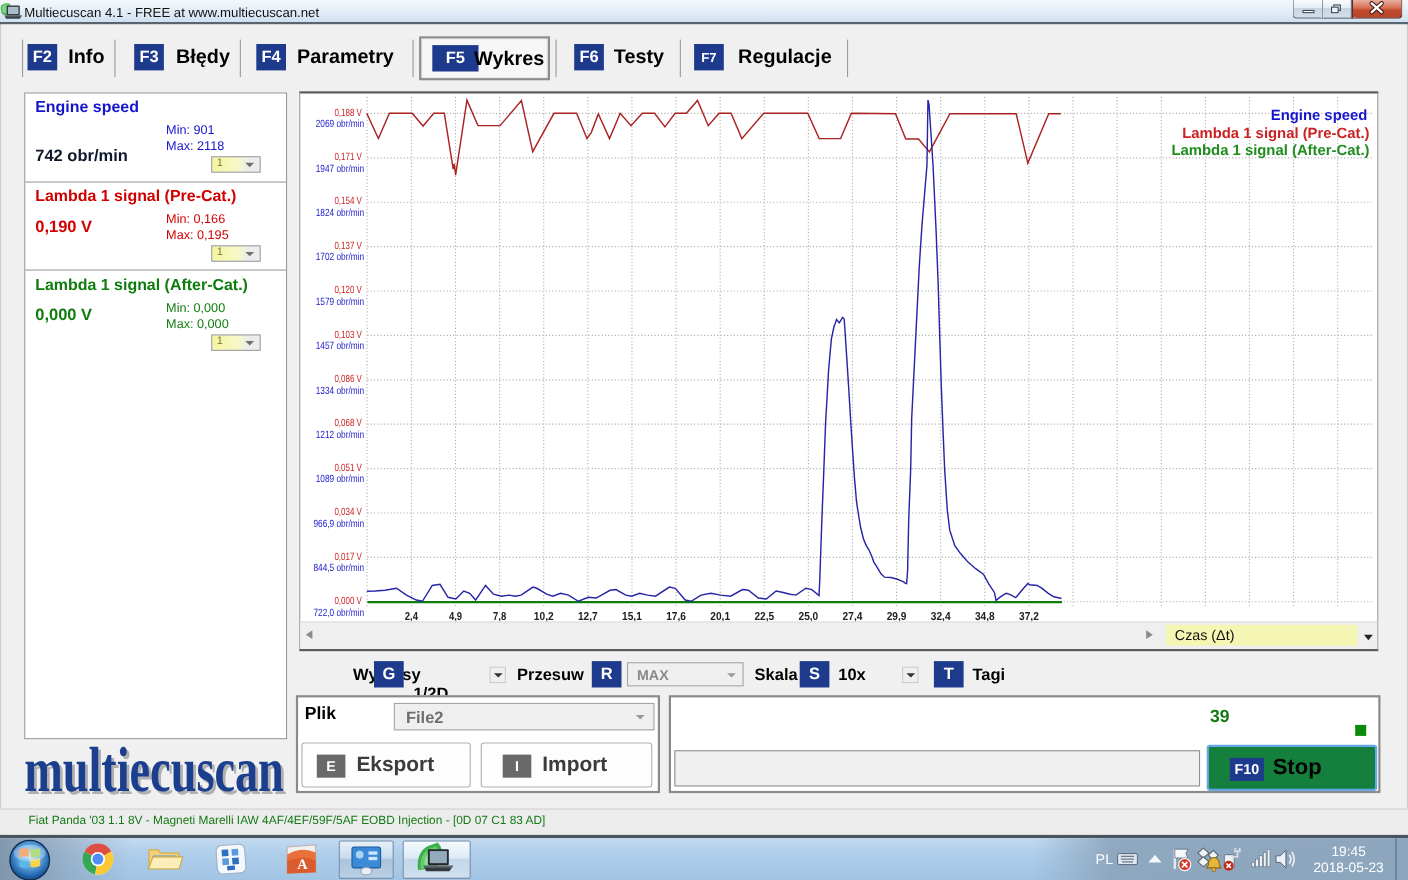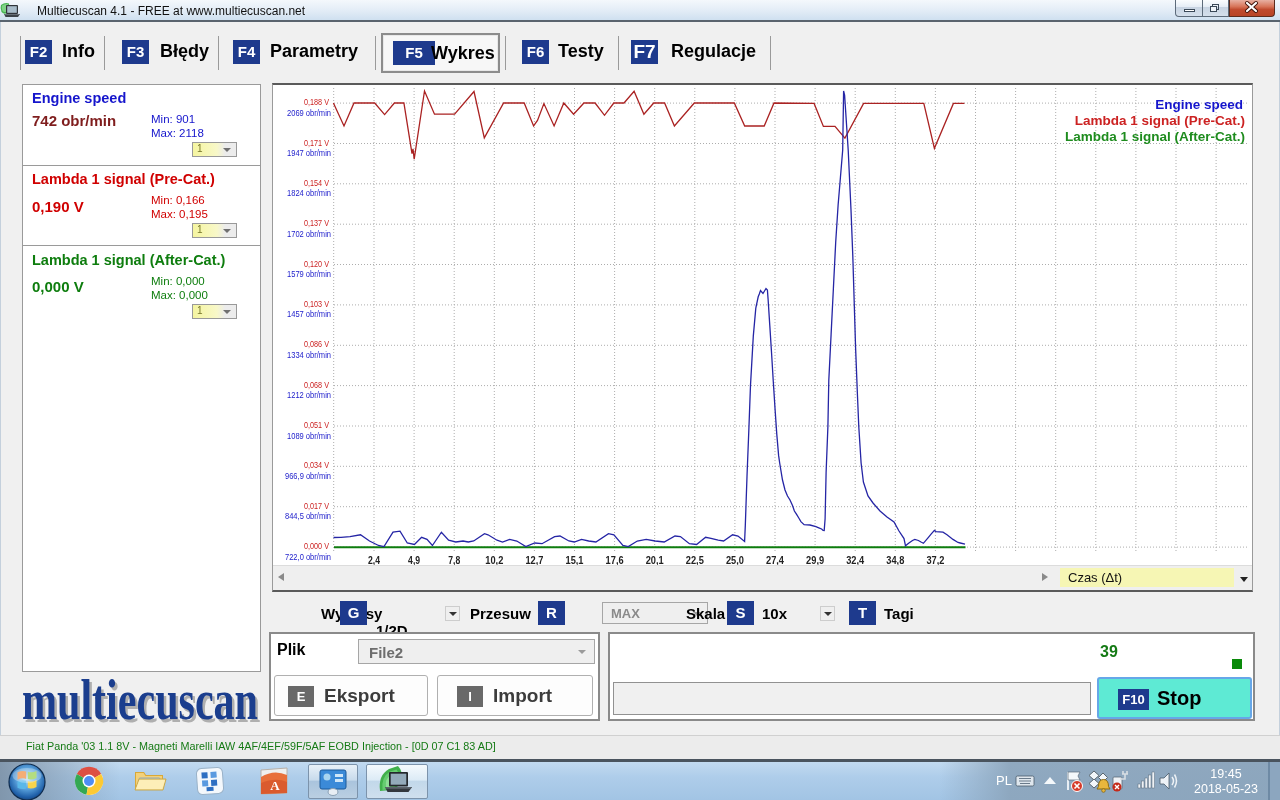--- a/index.html
+++ b/index.html
@@ -20,21 +20,21 @@
 <div class="abs" style="left:0;top:20px;width:1280px;height:2px;background:#5a646e;"></div>
 
 <svg class="abs" style="left:0px;top:2px;" width="20" height="17" viewBox="0 0 20 17">
   <path d="M1 3 Q5 0 9 1.5 Q10 7 7 11 Q4 13 1.5 10 Q0 6 1 3 Z" fill="#48b352"></path>
   <path d="M2 3.5 Q5 1.2 8 2.3 Q8.6 6.5 6.5 9.5 Q4 11 2.4 8.8 Q1.4 6 2 3.5 Z" fill="#7ed486"></path>
   <rect x="6" y="3" width="12" height="9" rx="1" fill="#30343a"></rect>
   <rect x="7.2" y="4.2" width="9.6" height="6.6" fill="#a8bcca"></rect>
   <path d="M4 12 L20 12 L18 15 L5.5 15 Z" fill="#3c4248"></path>
   <path d="M4 12 L20 12 L19.3 13 L4.8 13 Z" fill="#687078"></path>
 </svg>
-<div class="abs" style="left:22px;top:4px;font-size:12px;color:#111;margin-left:15px;">Multiecuscan 4.1 - FREE at www.multiecuscan.net</div>
+<div class="abs" style="left:22px;top:4px;font-size:12px;color:#111;">Multiecuscan 4.1 - FREE at www.multiecuscan.net</div>
 
 <div class="abs" style="left:1175px;top:0;width:28px;height:17px;background:linear-gradient(#fbfdfe,#e4ecf5 45%,#c8d4e2 46%,#d5dfeb);border:1px solid #5d6b7a;border-top:none;border-radius:0 0 0 4px;">
   <div class="abs" style="left:8px;top:9px;width:11px;height:3px;background:#fff;border:1px solid #3a4857;"></div>
 </div>
 <div class="abs" style="left:1203px;top:0;width:26px;height:17px;background:linear-gradient(#fbfdfe,#e4ecf5 45%,#c8d4e2 46%,#d5dfeb);border:1px solid #5d6b7a;border-top:none;border-left:none;">
   <div class="abs" style="left:9px;top:4px;width:7px;height:6px;background:transparent;border:1px solid #3a4857;"></div>
   <div class="abs" style="left:7px;top:6px;width:7px;height:6px;background:#eef3f8;border:1px solid #3a4857;"></div>
 </div>
 <div class="abs" style="left:1229px;top:0;width:46px;height:17px;background:linear-gradient(#e8b0a2,#d8765b 40%,#c04a2e 60%,#b84426);border:1px solid #5d2c1e;border-top:none;border-radius:0 0 4px 0;"><svg width="44" height="15" viewBox="0 0 44 15">
       <path d="M17 3 L26 11 M26 3 L17 11" stroke="#3a1008" stroke-width="4" stroke-linecap="round"></path>
@@ -51,35 +51,35 @@
 <div class="abs" style="left:618px;top:36px;width:1px;height:34px;background:#9a9a9a;"></div>
 <div class="abs" style="left:770px;top:36px;width:1px;height:34px;background:#9a9a9a;"></div>
 
 <div class="abs" style="left:381px;top:33px;width:119px;height:40px;background:#f7f7f7;border:2px solid #8c8c8c;box-shadow:inset 0 0 0 1px #e8e8e8;"></div>
 
 <div class="badge" style="left:25px;top:40px;width:27px;height:24px;font-size:15px;line-height:24px;">F2</div>
 <div class="badge" style="left:122px;top:40px;width:27px;height:24px;font-size:15px;line-height:24px;">F3</div>
 <div class="badge" style="left:233px;top:40px;width:27px;height:24px;font-size:15px;line-height:24px;">F4</div>
 <div class="badge" style="left:393px;top:41px;width:42px;height:24px;font-size:15px;line-height:24px;">F5</div>
 <div class="badge" style="left:522px;top:40px;width:27px;height:24px;font-size:15px;line-height:24px;">F6</div>
-<div class="badge" style="left:631px;top:40px;width:27px;height:24px;font-size:19px;line-height:24px;">F7</div>
+<div class="badge" style="left:631px;top:40px;width:27px;height:24px;font-size:12px;line-height:24px;">F7</div>
 
 <div class="tablabel" style="left:62px;top:41px;">Info</div>
 <div class="tablabel" style="left:160px;top:41px;">Błędy</div>
 <div class="tablabel" style="left:270px;top:41px;">Parametry</div>
 <div class="tablabel" style="left:431px;top:43px;">Wykres</div>
 <div class="tablabel" style="left:558px;top:41px;">Testy</div>
 <div class="tablabel" style="left:671px;top:41px;">Regulacje</div>
 
 <div class="abs" style="left:22px;top:84px;width:239px;height:588px;background:#fff;border:1px solid #9a9a9a;"></div>
 <div class="abs" style="left:23px;top:165px;width:237px;height:1px;background:#9a9a9a;"></div>
 <div class="abs" style="left:23px;top:245px;width:237px;height:1px;background:#9a9a9a;"></div>
 
 <div class="abs" style="left:32px;top:90px;font-size:14.5px;font-weight:bold;color:#1515cc;">Engine speed</div>
-<div class="abs" style="left:32px;top:112px;font-size:15px;font-weight:bold;color:#7f1d1d;">742 obr/min</div>
+<div class="abs" style="left:32px;top:133px;font-size:15px;font-weight:bold;color:#0f172a;">742 obr/min</div>
 <div class="abs" style="left:151px;top:113px;font-size:11.5px;color:#1515cc;">Min: 901</div>
 <div class="abs" style="left:151px;top:127px;font-size:11.5px;color:#1515cc;">Max: 2118</div>
 <div class="abs" style="left:192px;top:142px;width:45px;height:15px;border:1px solid #999;background:linear-gradient(90deg,#f5f5a0,#f8f8c8 55%,#ececec 75%);">
   <div class="abs" style="left:4px;top:0px;font-size:10px;color:#77772a;">1</div>
   <div class="caret" style="right:5px;top:5px;"></div>
 </div>
 
 <div class="abs" style="left:32px;top:171px;font-size:14.5px;font-weight:bold;color:#d00000;">Lambda 1 signal (Pre-Cat.)</div>
 <div class="abs" style="left:32px;top:198px;font-size:15px;font-weight:bold;color:#d00000;">0,190 V</div>
 <div class="abs" style="left:151px;top:194px;font-size:11.5px;color:#d00000;">Min: 0,166</div>
@@ -193,21 +193,21 @@
 <div class="caret" style="left:1240px;top:577px;border-top-color:#222;border-left-width:4.5px;border-right-width:4.5px;border-top-width:5px;"></div>
 
 <div class="abs" style="left:273px;top:605px;font-size:15px;font-weight:bold;margin-left:48px;">Wykresy</div>
 <div class="badge" style="left:340px;top:601px;width:27px;height:24px;font-size:15px;line-height:24px;">G</div>
 <div class="abs" style="left:376px;top:622px;font-size:15px;font-weight:bold;text-align:center;">1/2D</div>
 <div class="abs" style="left:445px;top:606px;width:15px;height:15px;background:#efefef;border:1px solid #cdcdcd;">
     <div class="caret" style="left:3px;top:5px;border-top-color:#333;"></div>
   </div>
 <div class="abs" style="left:470px;top:605px;font-size:15px;font-weight:bold;">Przesuw</div>
 <div class="badge" style="left:538px;top:601px;width:27px;height:24px;font-size:15px;line-height:24px;">R</div>
-<div class="combo" style="left:570px;top:602px;width:106px;height:22px;margin-left:32px;">
+<div class="combo" style="left:570px;top:602px;width:106px;height:22px;">
   <div class="abs" style="left:8px;top:3px;font-size:13px;font-weight:bold;color:#8a8a8a;">MAX</div>
   <div class="caret" style="right:6px;top:9px;border-top-color:#9a9a9a;"></div>
 </div>
 <div class="abs" style="left:686px;top:605px;font-size:15px;font-weight:bold;">Skala</div>
 <div class="badge" style="left:727px;top:601px;width:27px;height:24px;font-size:15px;line-height:24px;">S</div>
 <div class="abs" style="left:762px;top:605px;font-size:15px;font-weight:bold;">10x</div>
 <div class="abs" style="left:820px;top:606px;width:15px;height:15px;background:#efefef;border:1px solid #cdcdcd;">
     <div class="caret" style="left:3px;top:5px;border-top-color:#333;"></div>
   </div>
 <div class="badge" style="left:849px;top:601px;width:27px;height:24px;font-size:15px;line-height:24px;">T</div>
@@ -224,21 +224,21 @@
   <div class="abs" style="left:49px;top:9px;font-size:19px;font-weight:bold;color:#3c3c3c;">Eksport</div>
 </div>
 <div class="abs" style="left:437px;top:675px;width:156px;height:41px;background:#fdfdfd;border:1px solid #b0b0b0;border-radius:3px;">
   <div class="abs" style="left:19px;top:10px;width:26px;height:21px;background:#696969;color:#fff;font-weight:bold;font-size:13px;text-align:center;line-height:21px;">I</div>
   <div class="abs" style="left:55px;top:9px;font-size:19px;font-weight:bold;color:#3c3c3c;">Import</div>
 </div>
 <div class="abs" style="left:608px;top:632px;width:647px;height:89px;background:#fff;border:2px solid #8a8a8a;"></div>
 <div class="abs" style="left:1100px;top:643px;font-size:16px;font-weight:bold;color:#157a15;">39</div>
 <div class="abs" style="left:1232px;top:659px;width:10px;height:10px;background:#0a8a0a;"></div>
 <div class="abs" style="left:613px;top:682px;width:478px;height:33px;background:#f0f0f0;border:1px solid #919191;"></div>
-<div class="abs" style="left:1097px;top:677px;width:155px;height:42px;background:#5eead4;border:2px solid #66a7e8;border-radius:3px;">
+<div class="abs" style="left:1097px;top:677px;width:155px;height:42px;background:#15803d;border:2px solid #66a7e8;border-radius:3px;">
   <div class="abs" style="left:19px;top:10px;width:31px;height:21px;background:#1e3a8d;color:#fff;font-weight:bold;font-size:13px;text-align:center;line-height:21px;">F10</div>
   <div class="abs" style="left:58px;top:8px;font-size:20px;font-weight:bold;color:#000;">Stop</div>
 </div>
 
 <svg class="abs" style="left:18px;top:672px;" width="260" height="56" viewBox="0 0 260 56">
   <text x="6.5" y="49.5" font-family="Liberation Serif, serif" font-weight="bold" font-size="58" fill="#9a9a9a" opacity="0.75" textLength="236" lengthAdjust="spacingAndGlyphs">multiecuscan</text>
   <text x="4" y="47" font-family="Liberation Serif, serif" font-weight="bold" font-size="58" fill="#1b3e8e" textLength="236" lengthAdjust="spacingAndGlyphs">multiecuscan</text>
 </svg>
 
 <div class="abs" style="left:0;top:735px;width:1280px;height:24px;background:#ececec;border-top:1px solid #d0d0d0;"></div>

